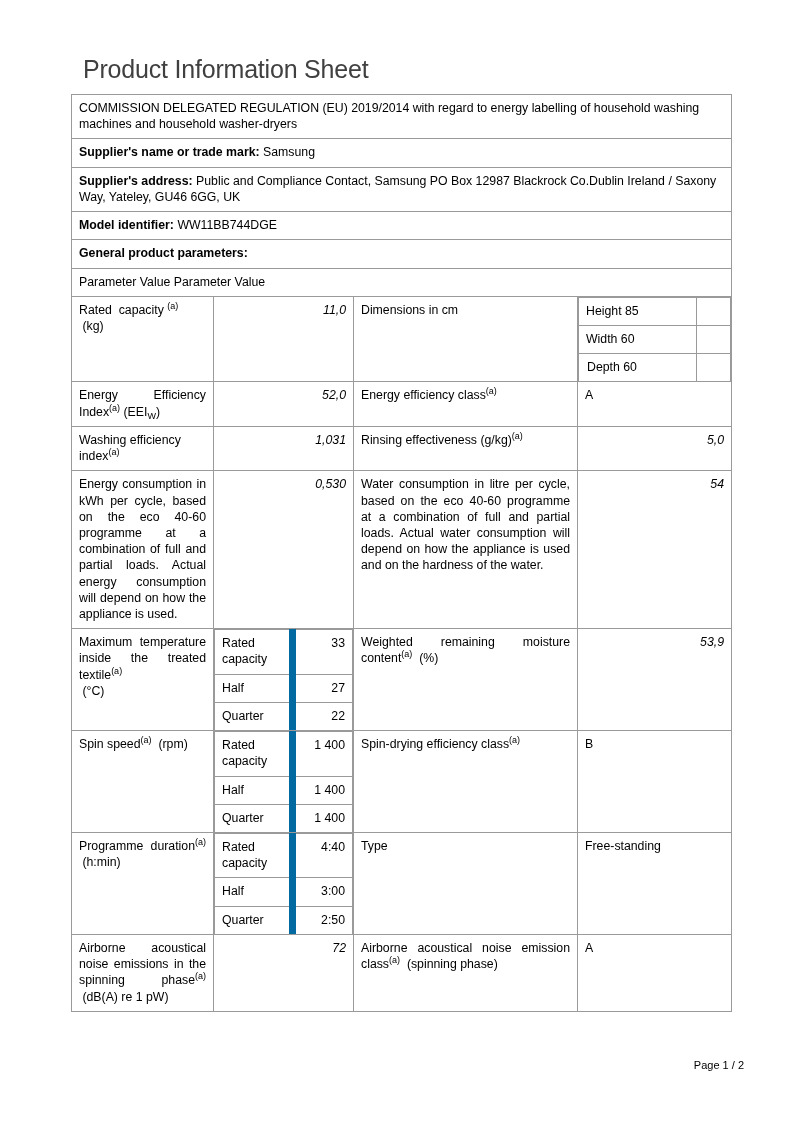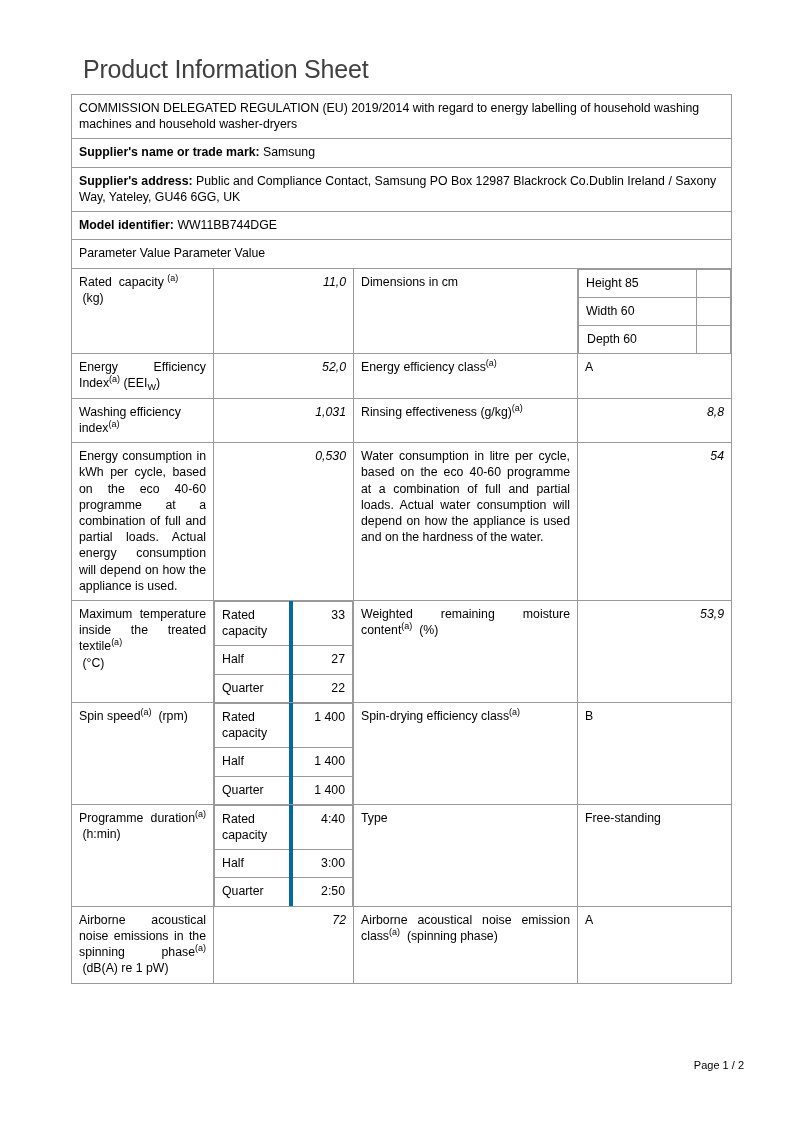--- a/index.html
+++ b/index.html
@@ -54,21 +54,21 @@
   }
   .nested td {
     border: 0;
     border-bottom: 1px solid #9a9a9a;
     padding: 5px 7px 5px 7px;
     font-size: 12.3px;
     line-height: 1.32;
   }
   .nested tr:last-child td { border-bottom: 0; }
   .nested td.r { text-align: right; }
-  .nested td.lcell { border-right: 4px solid #0369a1; }
+  .nested td.lcell { border-right: 7px solid #0369a1; }
   .dimtable {
     border-collapse: collapse;
     width: calc(100% + 14px);
     margin: -5px -7px -6px -7px;
   }
   .dimtable td {
     border: 0;
     border-bottom: 1px solid #9a9a9a;
     padding: 5px 7px 5px 7px;
     font-size: 12.3px;
@@ -123,20 +123,23 @@
       </td>
     </tr>
 
     <tr>
       <td colspan="6">
         <span class="lbl">Model identifier:</span>
         <span>WW11BB744DGE</span>
       </td>
     </tr>
 
+    <tr>
+      <td colspan="6" class="lbl">General product parameters:</td>
+    </tr>
 
     <tr>
       <td colspan="6">Parameter Value Parameter Value</td>
     </tr>
 
     <tr>
       <td class="just">
         <span>Rated</span>&nbsp;
         <span>capacity</span>
         <sup>(a)</sup><br>
@@ -187,21 +190,21 @@
     </tr>
 
     <tr>
       <td>
         <span>Washing efficiency index</span><sup>(a)</sup>
       </td>
       <td colspan="2" class="num">1,031</td>
       <td>
         <span>Rinsing effectiveness (g/kg)</span><sup>(a)</sup>
       </td>
-      <td colspan="2" class="num">8,8</td>
+      <td colspan="2" class="num">5,0</td>
     </tr>
 
     <tr>
       <td class="just">Energy consumption in kWh per cycle, based on the eco 40-60 programme at a combination of full and partial loads. Actual energy consumption will depend on how the appliance is used.</td>
       <td colspan="2" class="num">0,530</td>
       <td class="just">Water consumption in litre per cycle, based on the eco 40-60 programme at a combination of full and partial loads. Actual water consumption will depend on how the appliance is used and on the hardness of the water.</td>
       <td colspan="2" class="num">54</td>
     </tr>
 
     <tr>

